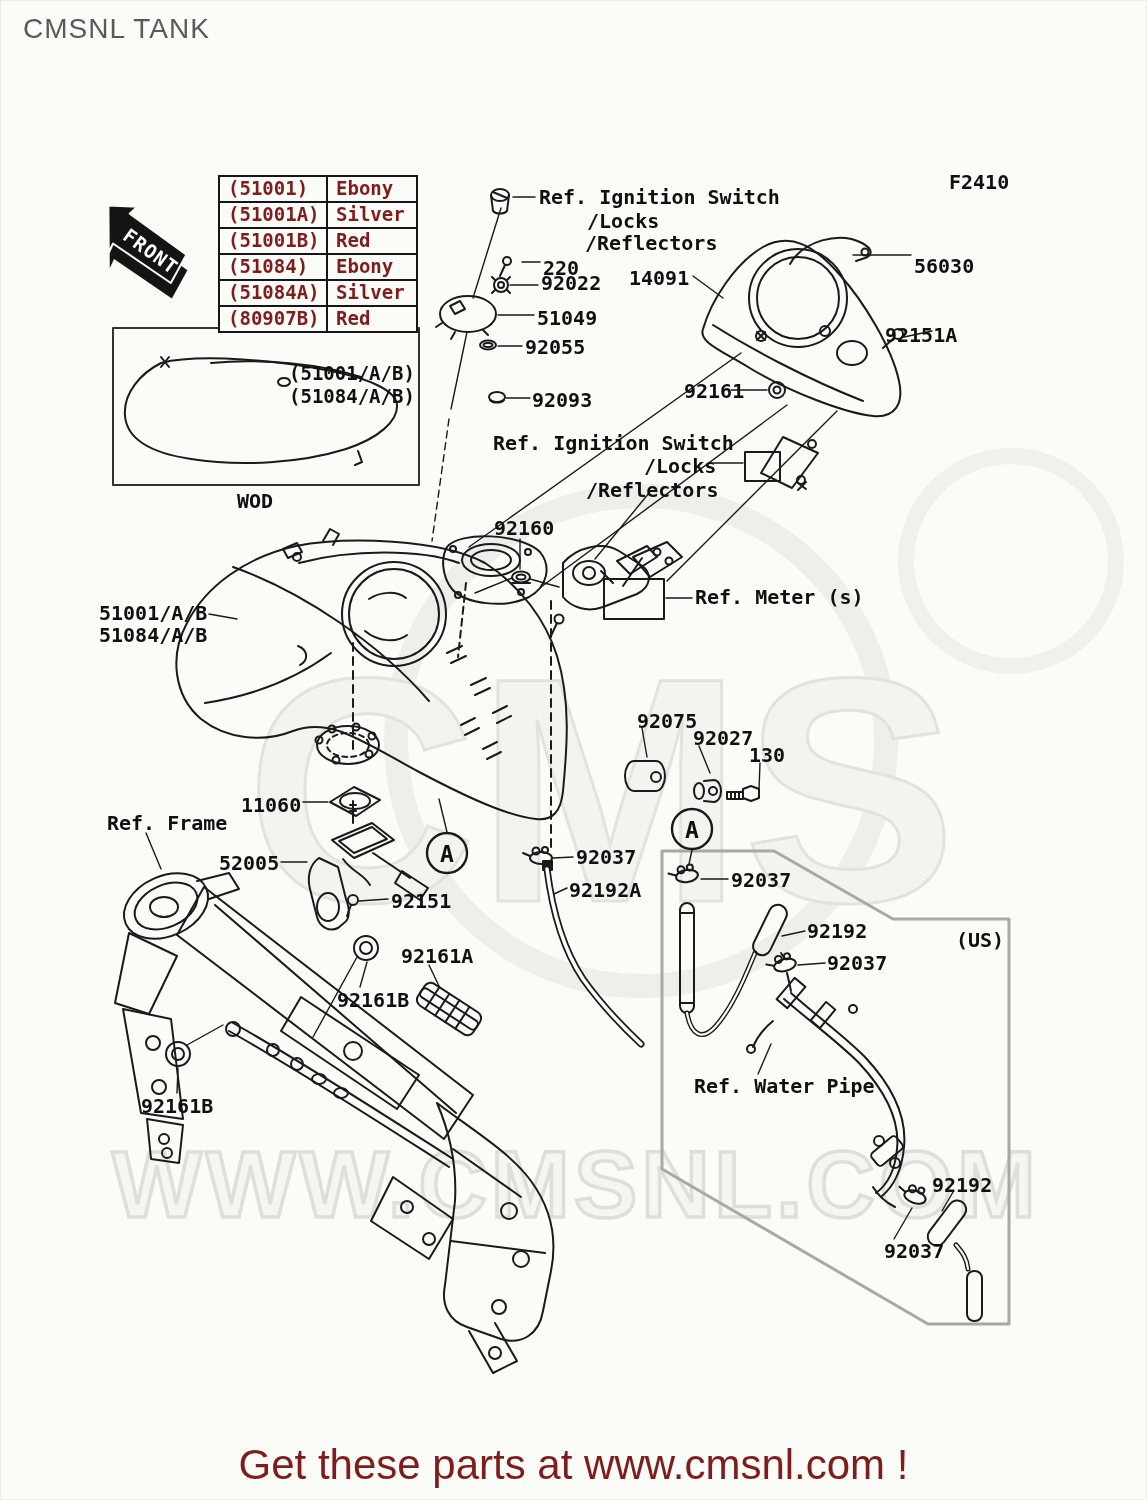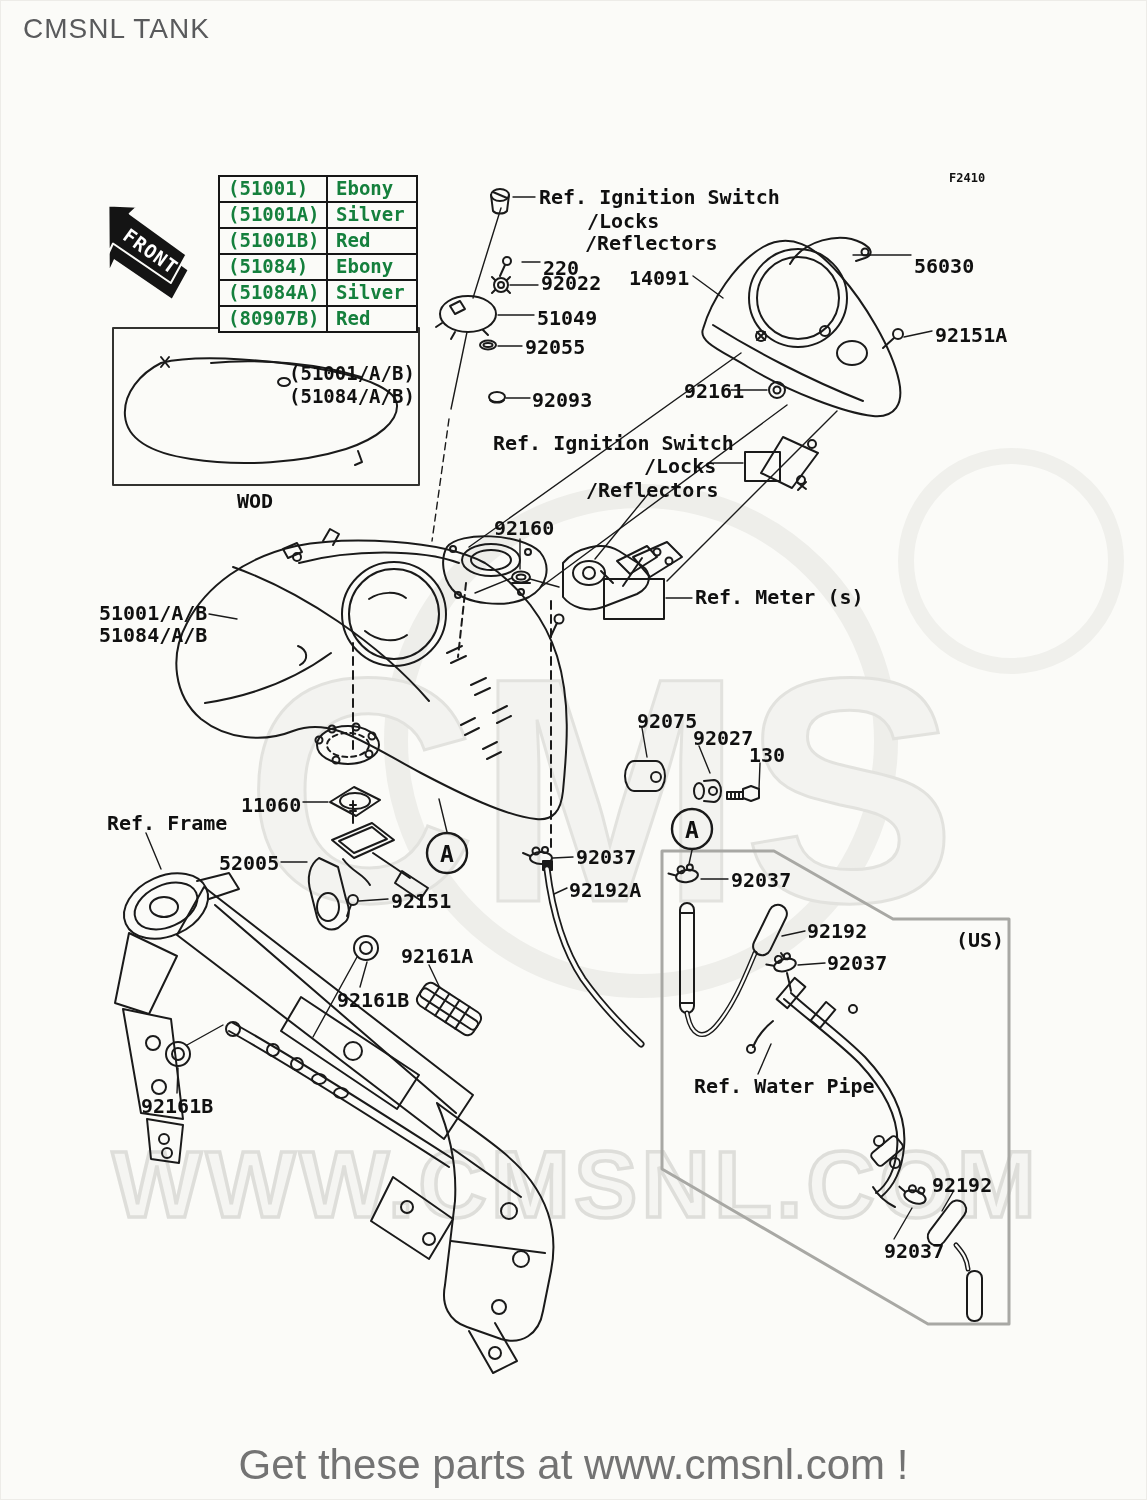--- a/index.html
+++ b/index.html
@@ -3,28 +3,28 @@
 <meta charset="utf-8">
 <style>
   html,body{margin:0;padding:0;background:#ffffff;}
   .canvas{position:relative;width:1147px;height:1500px;background:#fbfbf8;
           border:1px solid #edece8;box-sizing:border-box;overflow:hidden;}
   svg.art{position:absolute;left:0;top:0;}
   .title{position:absolute;left:22px;top:12px;font:28px "Liberation Sans",sans-serif;
          color:#595a5c;letter-spacing:1px;}
   .lbl{position:absolute;font:bold 20px "DejaVu Sans Mono",monospace;color:#101010;
        white-space:nowrap;line-height:1;}
-  .lbl.sm{font-size:12px;}
+  .lbl.sm{font-size:20px;}
   .lbl.t19{font-size:19px;margin-top:30px;}
   .footer{position:absolute;left:0;right:0;top:1440px;text-align:center;
-          font:42px "Liberation Sans",sans-serif;color:#737373;cursor:pointer;}
+          font:42px "Liberation Sans",sans-serif;color:#7f1d1d;cursor:pointer;}
   table.ctable{position:absolute;left:217px;top:174px;border-collapse:collapse;
           background:#fbfbf8;}
   table.ctable td{border:2px solid #161616;font:bold 19px "DejaVu Sans Mono",monospace;
-          color:#15803d;height:20px;padding:0 6px 2px 8px;}
+          color:#7f1d1d;height:20px;padding:0 6px 2px 8px;}
   table.ctable td.c1{width:92px;}
   table.ctable td.c2{width:74px;}
 </style>
 </head>
 <body>
 
 <div class="canvas">
 
 <svg class="art" width="1147" height="1500" viewBox="0 0 1147 1500">
 
@@ -446,21 +446,21 @@
 <div class="lbl" style="left:693px;top:1075px">Ref. Water Pipe</div>
 <div class="lbl" style="left:955px;top:929px">(US)</div>
 
 <div class="lbl" style="left:542px;top:257px">220</div>
 <div class="lbl" style="left:540px;top:272px">92022</div>
 <div class="lbl" style="left:628px;top:267px">14091</div>
 <div class="lbl" style="left:536px;top:307px">51049</div>
 <div class="lbl" style="left:524px;top:336px">92055</div>
 <div class="lbl" style="left:531px;top:389px">92093</div>
 <div class="lbl" style="left:913px;top:255px">56030</div>
-<div class="lbl" style="left:934px;top:324px">92151A</div>
+<div class="lbl" style="left:884px;top:324px">92151A</div>
 <div class="lbl" style="left:683px;top:380px">92161</div>
 <div class="lbl" style="left:493px;top:517px">92160</div>
 <div class="lbl" style="left:98px;top:602px">51001/A/B</div>
 <div class="lbl" style="left:98px;top:624px">51084/A/B</div>
 <div class="lbl" style="left:636px;top:710px">92075</div>
 <div class="lbl" style="left:692px;top:727px">92027</div>
 <div class="lbl" style="left:748px;top:744px">130</div>
 <div class="lbl" style="left:240px;top:794px">11060</div>
 <div class="lbl" style="left:218px;top:852px">52005</div>
 <div class="lbl" style="left:390px;top:890px">92151</div>

